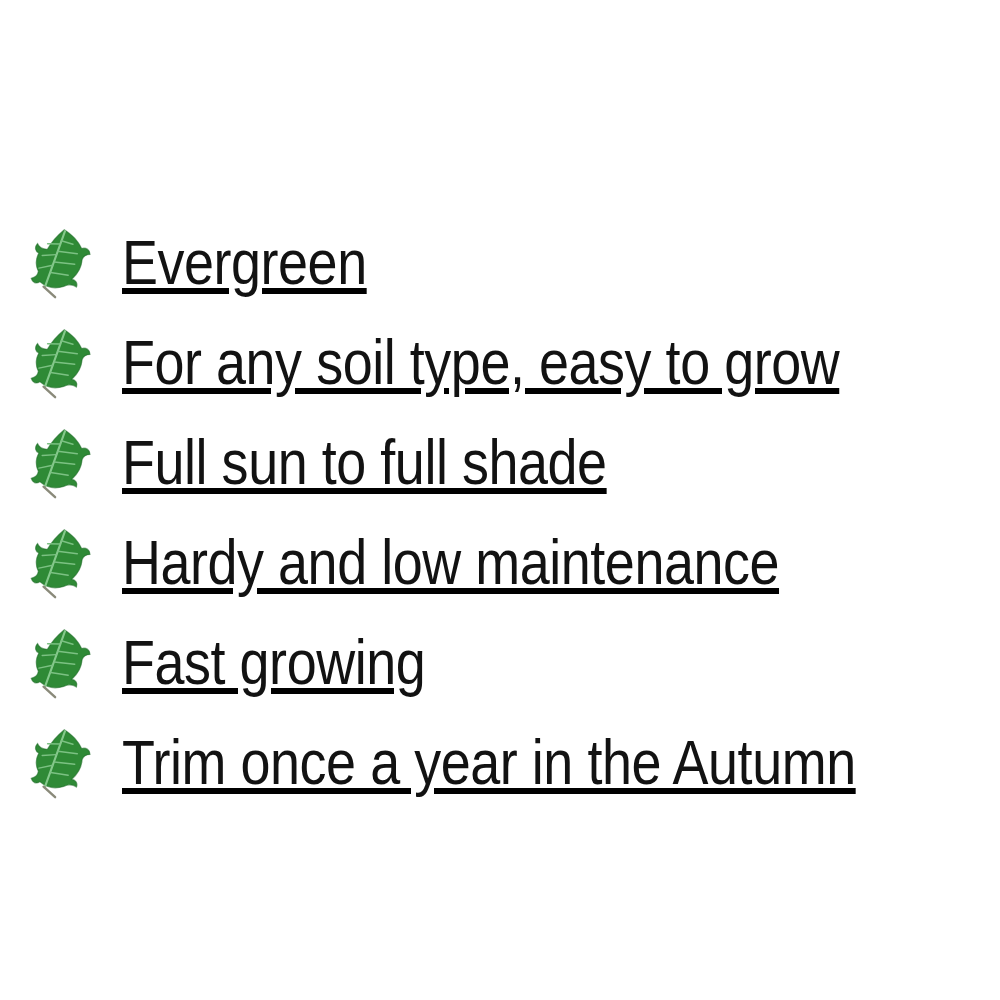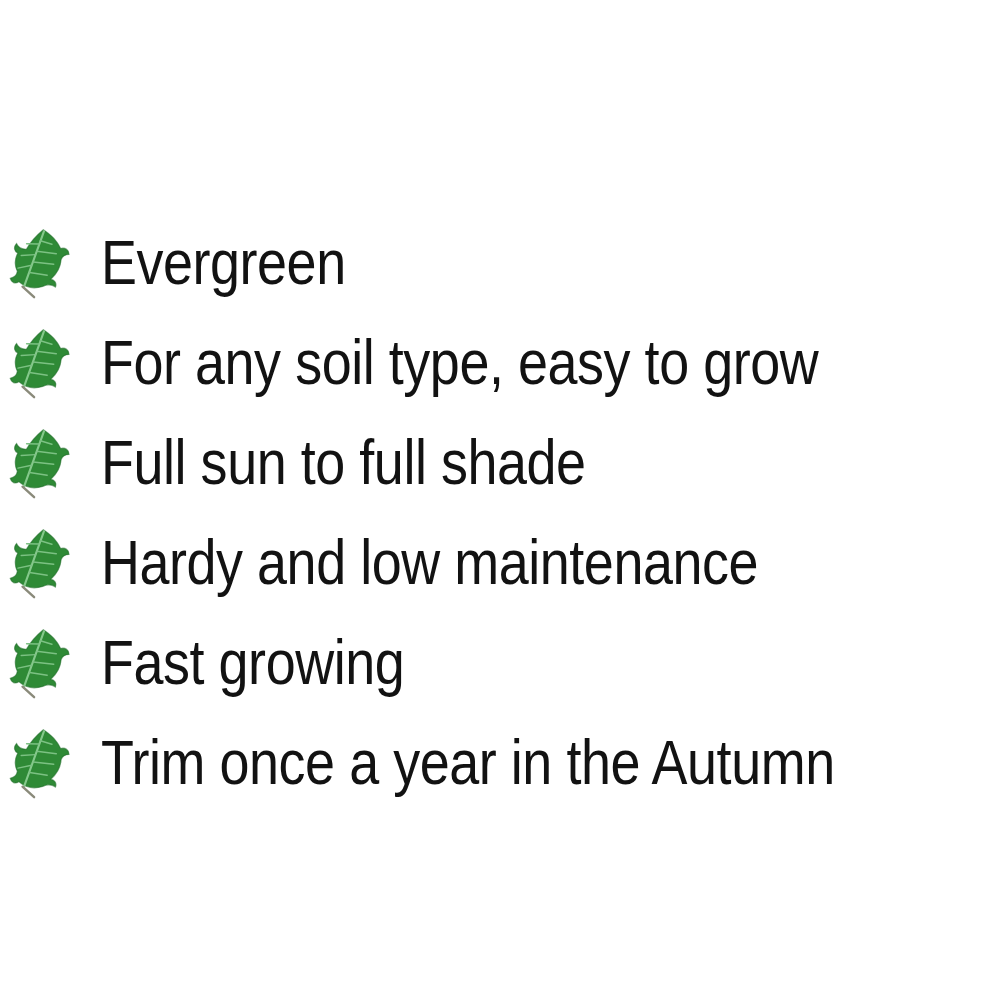--- a/index.html
+++ b/index.html
@@ -28,22 +28,23 @@
     list-style: none;
     margin: 0;
     padding: 0;
   }
 
   .feature-row {
     position: relative;
     height: 100px;
     display: flex;
     align-items: center;
-    padding-left: 5px;
+    padding-left: 26px;
     box-sizing: border-box;
+    text-decoration: underline;
   }
 
   .leaf-bullet {
     flex: 0 0 auto;
     width: 70px;
     height: 76px;
     margin-right: 26px;
     display: block;
     line-height: 0;
   }

